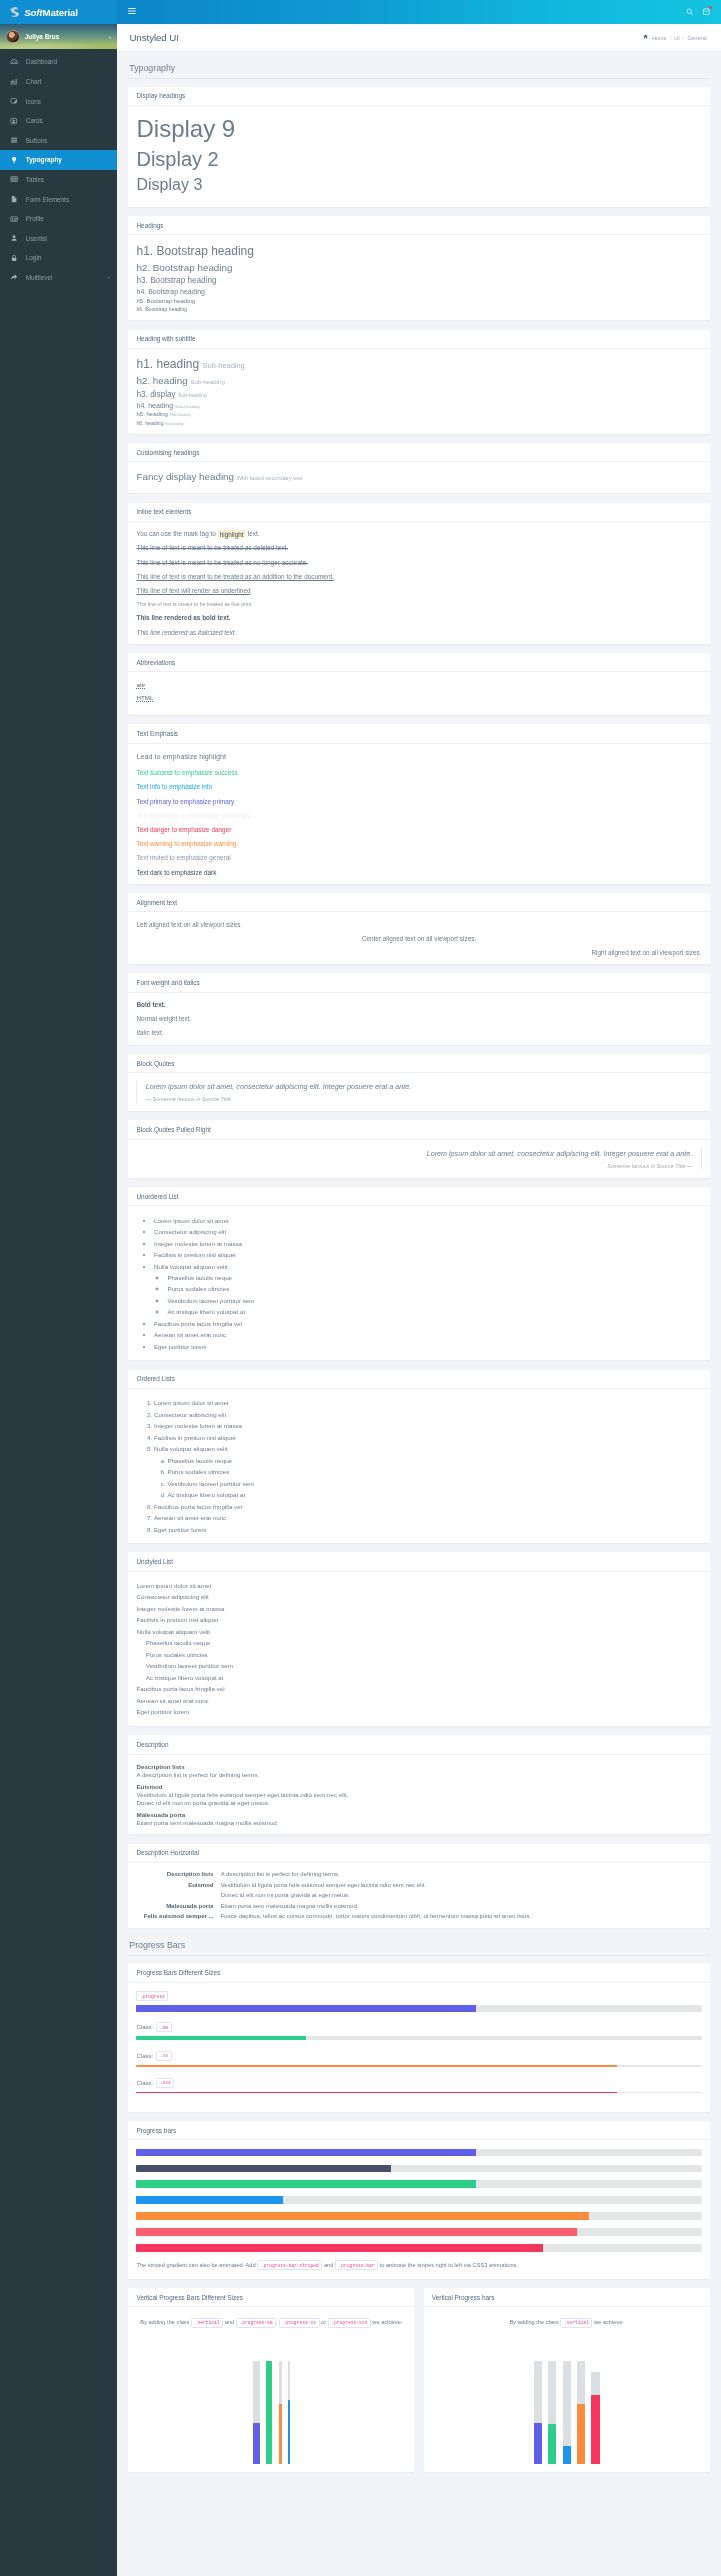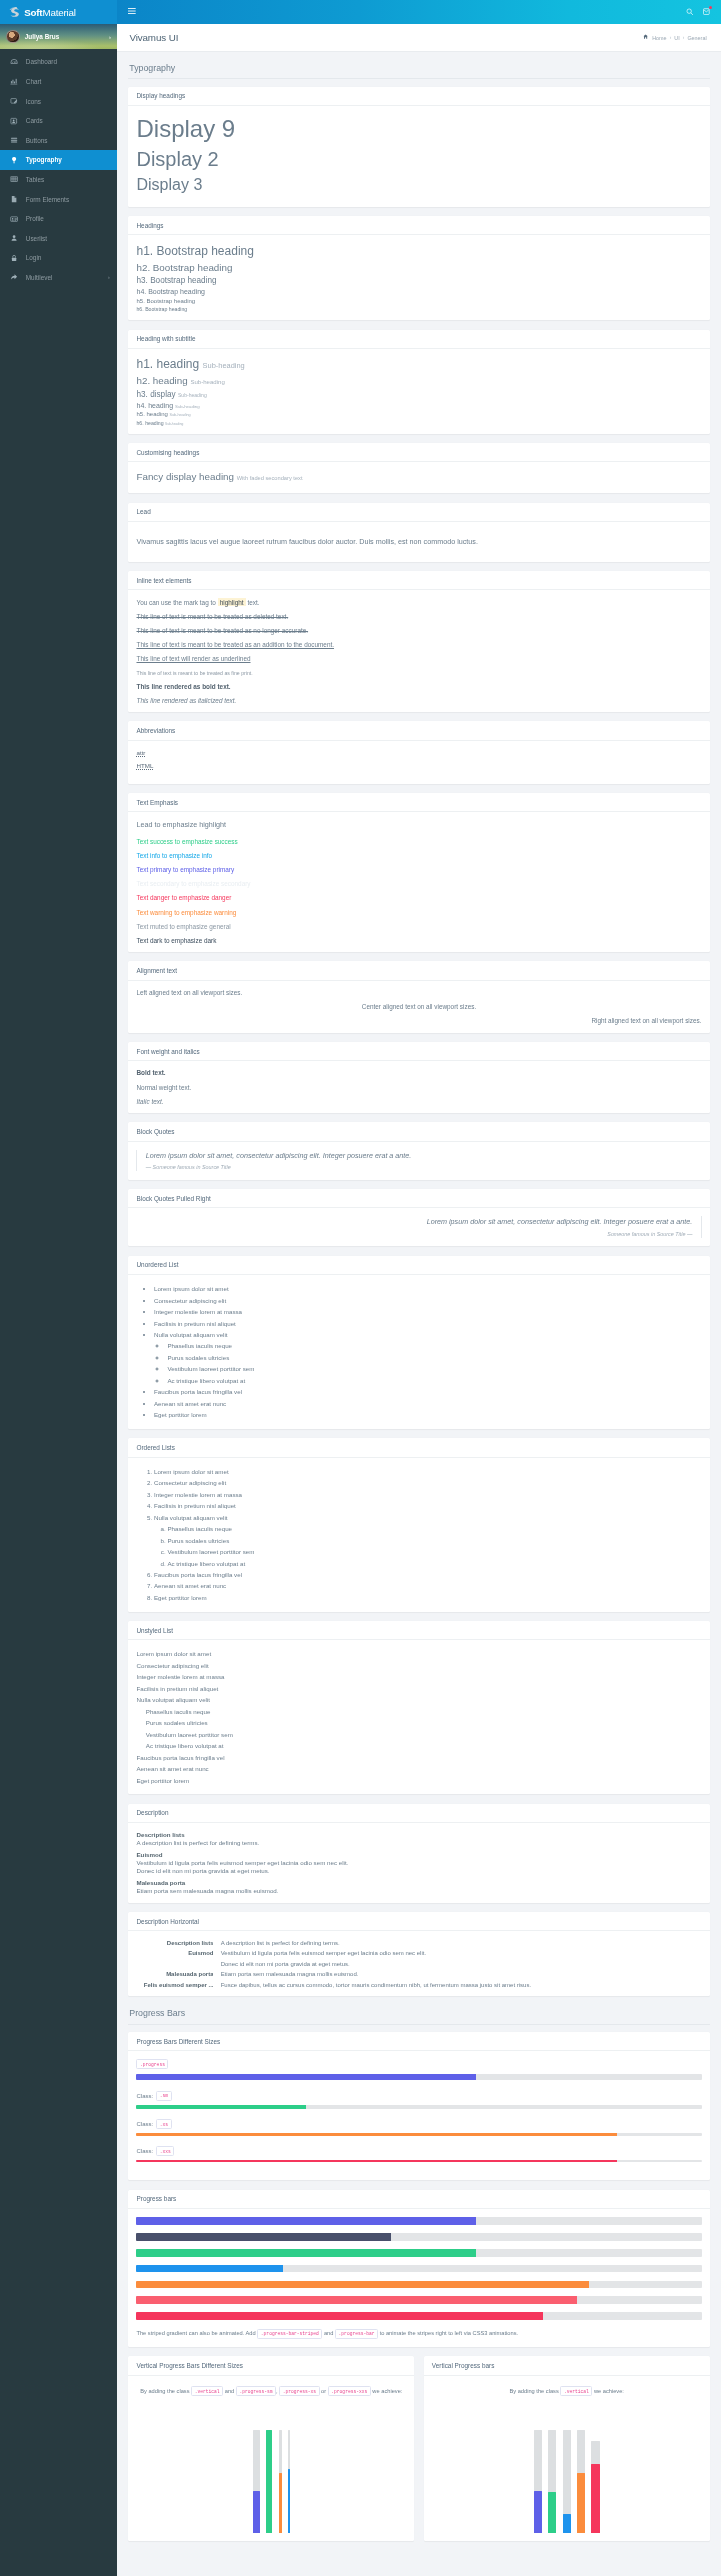--- a/index.html
+++ b/index.html
@@ -19,22 +19,22 @@
     position:absolute; top:0; left:0; width:721px; height:24px;
     display:flex; align-items:center; z-index:50;
   }
   .brand-block {
     width:117px; height:24px; background:#0f8fd1;
     display:flex; align-items:center; padding-left:7.2px; gap:3.6px;
   }
   .brand-logo { width:13.4px; height:13.4px; position:relative; flex:0 0 auto; }
   .brand-logo svg { display:block; }
   .brand-text { font-size:9.8px; color:#ffffff; letter-spacing:-0.2px; white-space:nowrap;}
-  .brand-text b { font-weight:bold; }
-  .brand-text span { font-weight:400; }
+  .brand-text b { font-weight:bold; font-style:italic; }
+  .brand-text span { font-weight:700; }
   .topbar-rest {
     flex:1; height:24px;
     background:linear-gradient(90deg,#0b85c8 0%,#0e9bd2 40%,#11b9dd 75%,#14c4e0 100%);
     display:flex; align-items:center; justify-content:space-between;
     padding:0 11.3px 0 8.2px;
   }
   .hamburger { color:#fff; font-size:8.2px; cursor:pointer; line-height:1; padding:2.1px 3.1px; }
   .topbar-icons { display:flex; align-items:center; gap:9.3px; }
   .tb-icon { color:#fff; position:relative; display:flex; align-items:center; cursor:pointer; }
   .tb-badge {
@@ -390,21 +390,21 @@
           </span>
           <span class="ni-label">Multilevel</span>
           <span class="ni-caret">›</span>
         </div>
       </nav>
   </aside>
 
   <main class="main">
 
     <div class="page-head">
-      <div class="page-title">Vivamus UI</div>
+      <div class="page-title">Unstyled UI</div>
       <div class="breadcrumb">
         <span class="home-icon">
           <svg width="5.2" height="5.2" viewBox="0 0 12 12">
               <path d="M6 1L1 5.3h1.3V11h2.3V7.6h2.8V11h2.3V5.3H11z" fill="#566a7b"></path>
             </svg>
         </span>
         <span class="crumb">Home</span>
         <span class="sep">›</span>
         <span class="crumb">UI</span>
         <span class="sep">›</span>
@@ -451,26 +451,20 @@
         </div>
       </div>
 
       <div class="card">
         <div class="card-head">Customising headings</div>
         <div class="card-body">
           <div class="h2"><span>Fancy display heading</span> <span class="fancy-sm">With faded secondary text</span></div>
         </div>
       </div>
 
-      <div class="card">
-        <div class="card-head">Lead</div>
-        <div class="card-body">
-          <p class="lead">Vivamus sagittis lacus vel augue laoreet rutrum faucibus dolor auctor. Duis mollis, est non commodo luctus.</p>
-        </div>
-      </div>
 
       <div class="card">
         <div class="card-head">Inline text elements</div>
         <div class="card-body">
           <p class="p"><span>You can use the mark tag to</span> <mark>highlight</mark> <span>text.</span></p>
           <p class="p del">This line of text is meant to be treated as deleted text.</p>
           <p class="p del">This line of text is meant to be treated as no longer accurate.</p>
           <p class="p ins">This line of text is meant to be treated as an addition to the document.</p>
           <p class="p u">This line of text will render as underlined</p>
           <p class="p small">This line of text is meant to be treated as fine print.</p>

